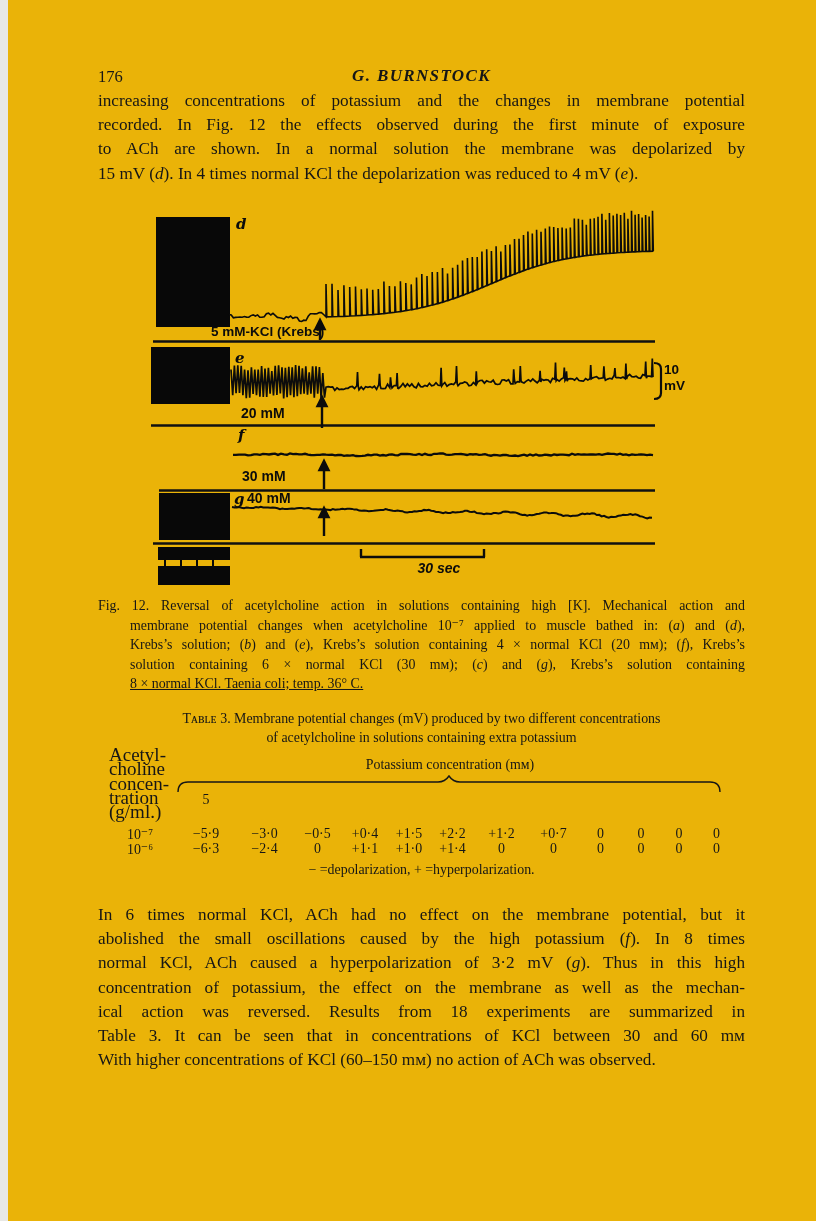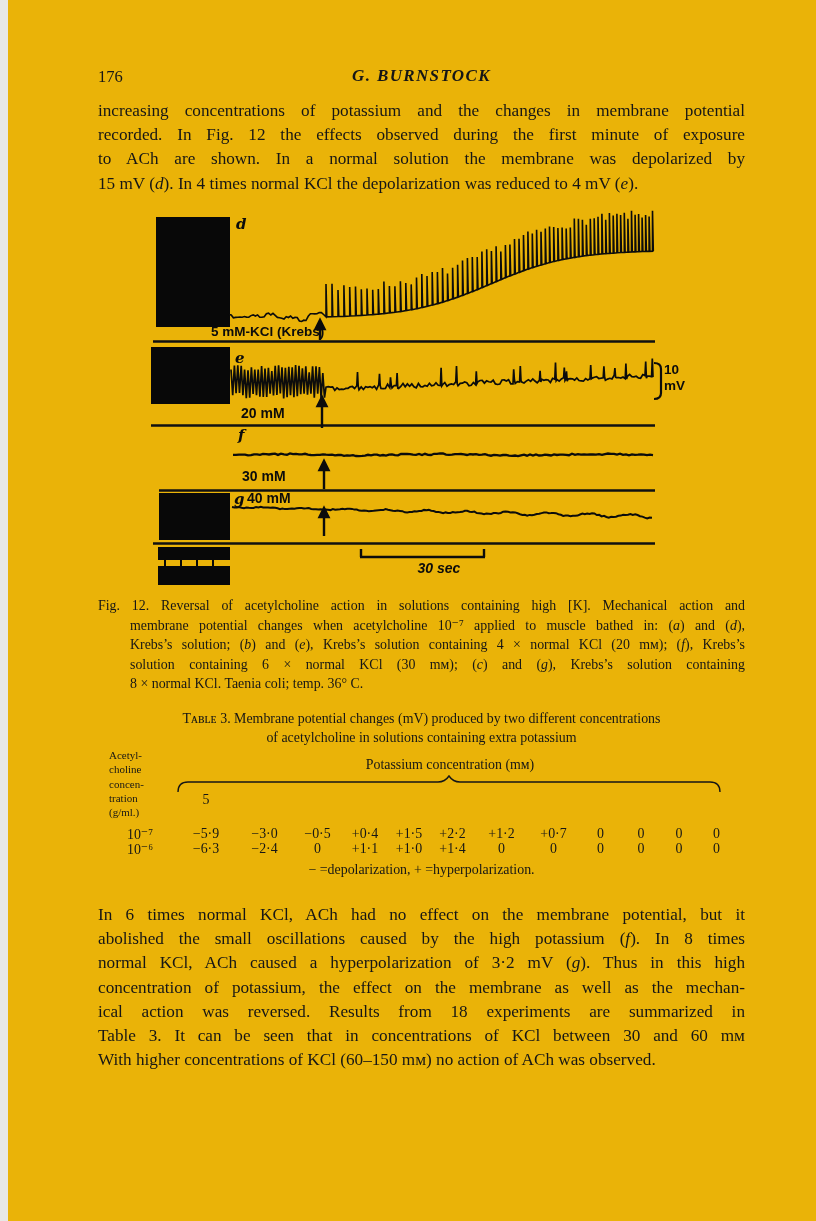--- a/index.html
+++ b/index.html
@@ -5,46 +5,46 @@
   html,body{margin:0;padding:0;background:#e8e8e6;}
   .page{position:relative;width:816px;height:1221px;background:#eab308;color:#161616;
         font-family:"Liberation Serif","DejaVu Serif",serif;overflow:hidden;margin-left:8px;}
   
   .runhead{position:absolute;left:90px;top:66px;width:647px;height:22px;}
   .pagenum{position:absolute;left:0;top:1px;font-size:16.5px;}
   .runtitle{position:absolute;left:0;right:0;text-align:center;font-style:italic;font-weight:bold;
             font-size:17px;letter-spacing:.08em;}
   
   .bodypara{position:absolute;left:90px;width:647px;font-size:17.2px;line-height:24.2px;}
-  .para1{top:99px;} .para2{top:903px;}
+  .para1{top:89px;} .para2{top:903px;}
   .jline{text-align:justify;text-align-last:justify;white-space:normal;}
   .jline.last{text-align-last:left;}
   
   .figsvg{position:absolute;left:140px;top:210px;}
   .figlabel{position:absolute;font-family:"Liberation Sans","DejaVu Sans",sans-serif;
             font-weight:700;font-size:14px;color:#0c0c0c;white-space:nowrap;}
   .tletter{position:absolute;font-family:"DejaVu Serif",serif;font-weight:bold;font-style:italic;
            font-size:15px;color:#0c0c0c;}
   .lab-krebs{left:203px;top:324px;font-size:13.5px;}
   .lab-20{left:233px;top:405px;}
   .lab-30{left:234px;top:468px;}
   .lab-40{left:239px;top:490px;}
   .lab-d{left:228px;top:215px;} .lab-e{left:227px;top:349px;}
   .lab-f{left:230px;top:426px;} .lab-g{left:226px;top:490px;}
   .lab-mv{left:656px;top:362px;line-height:16px;font-size:13.5px;}
   .lab-30sec{left:395px;top:560px;width:72px;text-align:center;font-size:14px;font-style:italic;}
   
   .caption{position:absolute;left:90px;top:596px;width:647px;font-size:13.9px;line-height:19.5px;}
   .cap-line{text-align:justify;text-align-last:justify;}
   .cap-line.indent{padding-left:32px;}
-  .cap-line.last{text-align-last:left;}
+  .cap-line.last{text-align-last:left;text-decoration:underline;}
   
   .tbl-title{position:absolute;left:90px;width:647px;text-align:center;font-size:13.9px;}
   .tbl-title1{top:711px;} .tbl-title2{top:730px;}
-  .stub{position:absolute;left:101px;top:748px;font-size:11px;line-height:14.3px;}
+  .stub{position:absolute;left:101px;top:748px;font-size:19px;line-height:14.3px;}
   .pot-head{position:absolute;left:168px;top:757px;width:548px;text-align:center;font-size:13.9px;}
   .bracesvg{position:absolute;left:160px;top:771px;}
   .col-sub{position:absolute;left:168px;top:792px;width:60px;text-align:center;font-size:13.9px;}
   .trow{position:absolute;left:96px;display:flex;font-size:13.9px;}
   .hdr-row{top:806px;} .drow1{top:826px;} .drow2{top:841px;}
   .trow div{text-align:center;}
   .w0{width:72px;} .w1{width:60px;} .w2{width:57px;} .w3{width:49px;} .w4{width:46px;}
   .w5{width:42px;} .w6{width:45px;} .w7{width:53px;} .w8{width:51px;} .w9{width:43px;}
   .w10{width:38px;} .w11{width:38px;} .w12{width:37px;}
   .footnote{position:absolute;left:90px;top:862px;width:647px;text-align:center;font-size:13.9px;}

